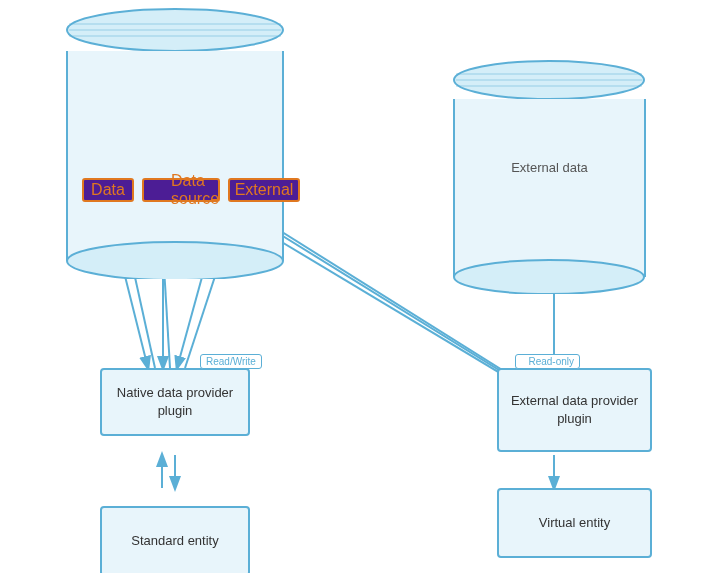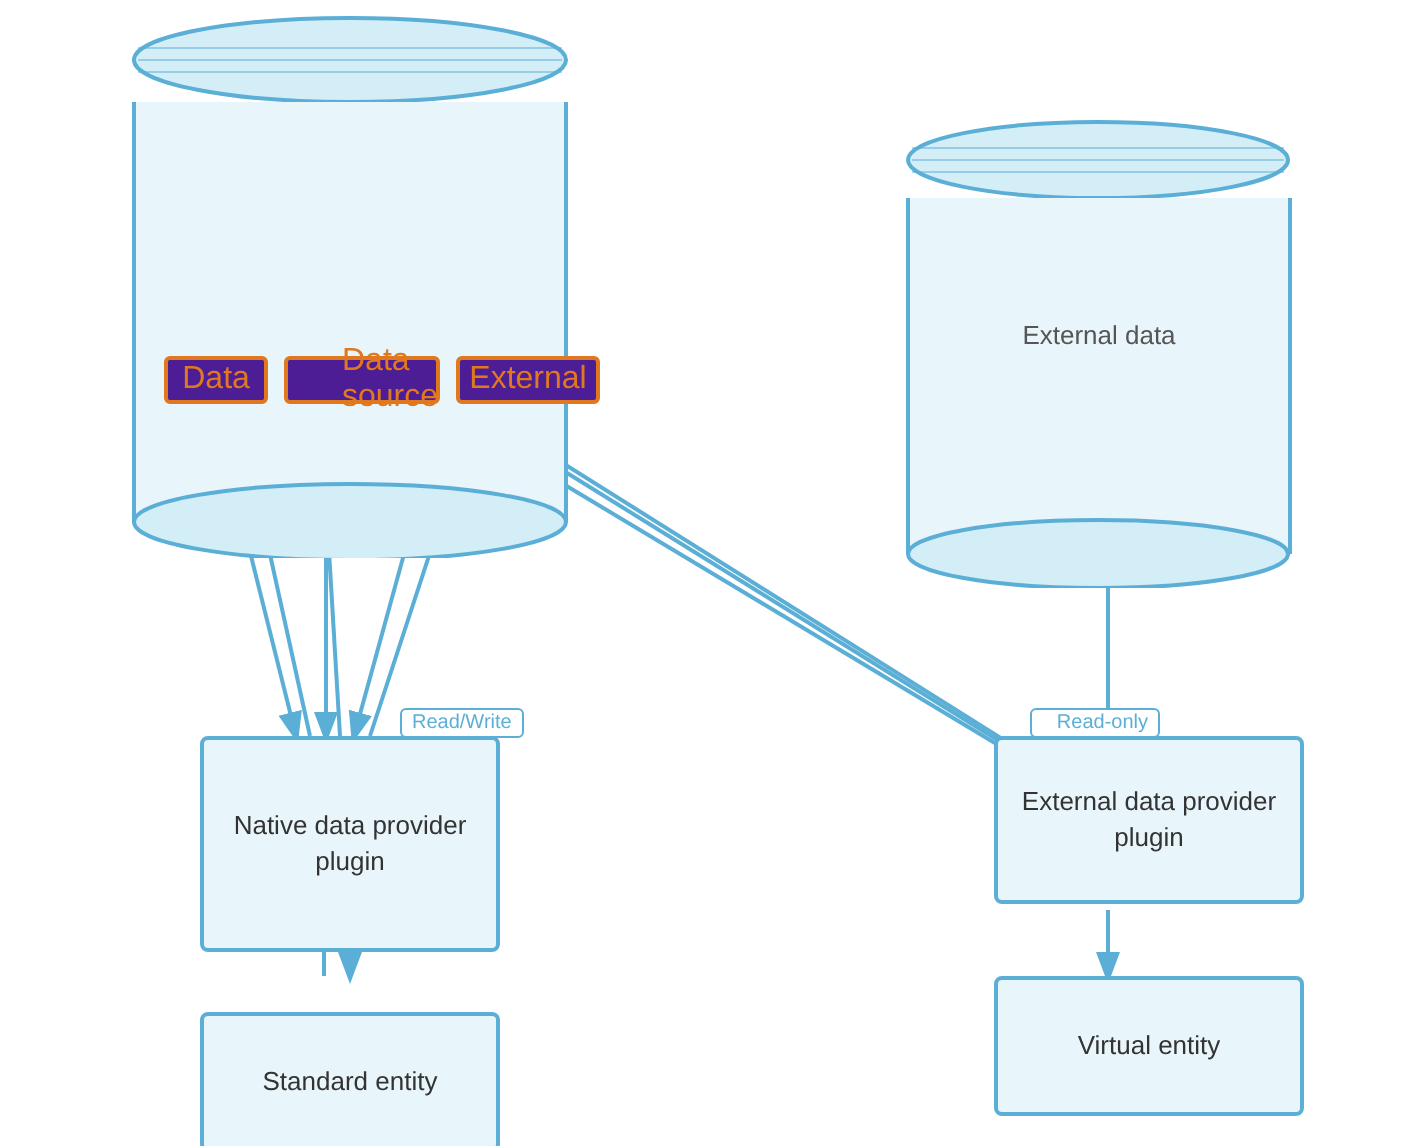--- a/index.html
+++ b/index.html
@@ -168,21 +168,21 @@
     <svg width="195" height="195" style="display:block; margin-top:-1px;">
       <rect x="2" y="0" width="191" height="178" fill="#e8f5fb" stroke="none"></rect>
       <line x1="2" y1="0" x2="2" y2="178" stroke="#5bafd6" stroke-width="2"></line>
       <line x1="193" y1="0" x2="193" y2="178" stroke="#5bafd6" stroke-width="2"></line>
       <ellipse cx="97" cy="178" rx="95" ry="17" fill="#d4eef8" stroke="#5bafd6" stroke-width="2"></ellipse>
     </svg>
   </div>
 
   <div class="cyl-label" style="right:60px; top:160px; width:195px;">External data</div>
 
-  <div class="box" style="left:100px; top:368px; width:150px; height:108px; white-space: pre-line;">
+  <div class="box" style="left:100px; top:368px; width:150px; height:68px; white-space: pre-line;">
     <span>Native data provider
 plugin</span>
   </div>
 
   <div class="box" style="right:55px; top:368px; width:155px; height:84px; white-space: pre-line;">
     <span>External data provider
 plugin</span>
   </div>
 
   <div class="box" style="left:100px; top:488px; width:150px; height:70px;margin-top:18px;">

